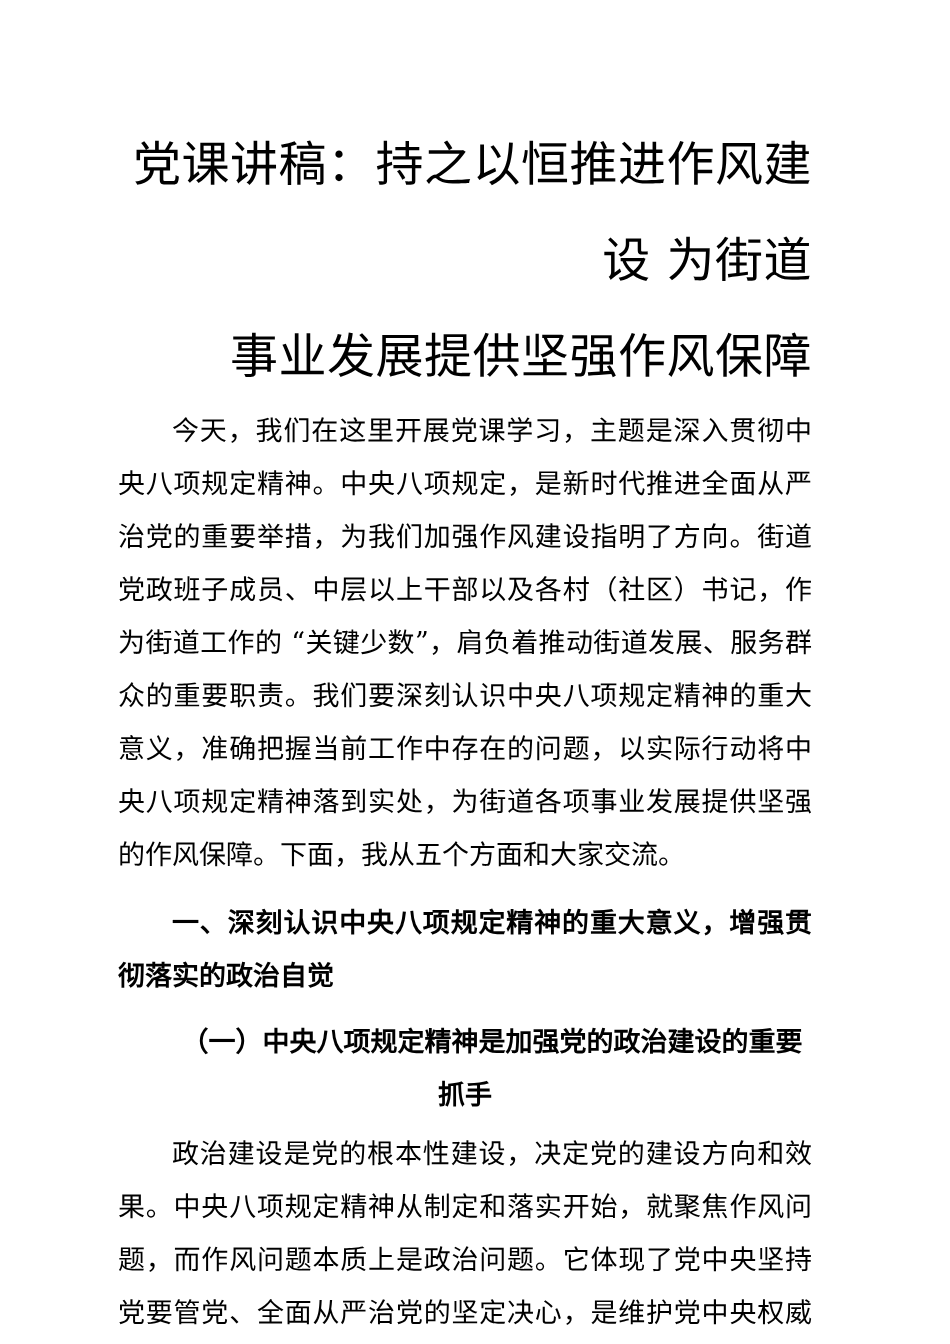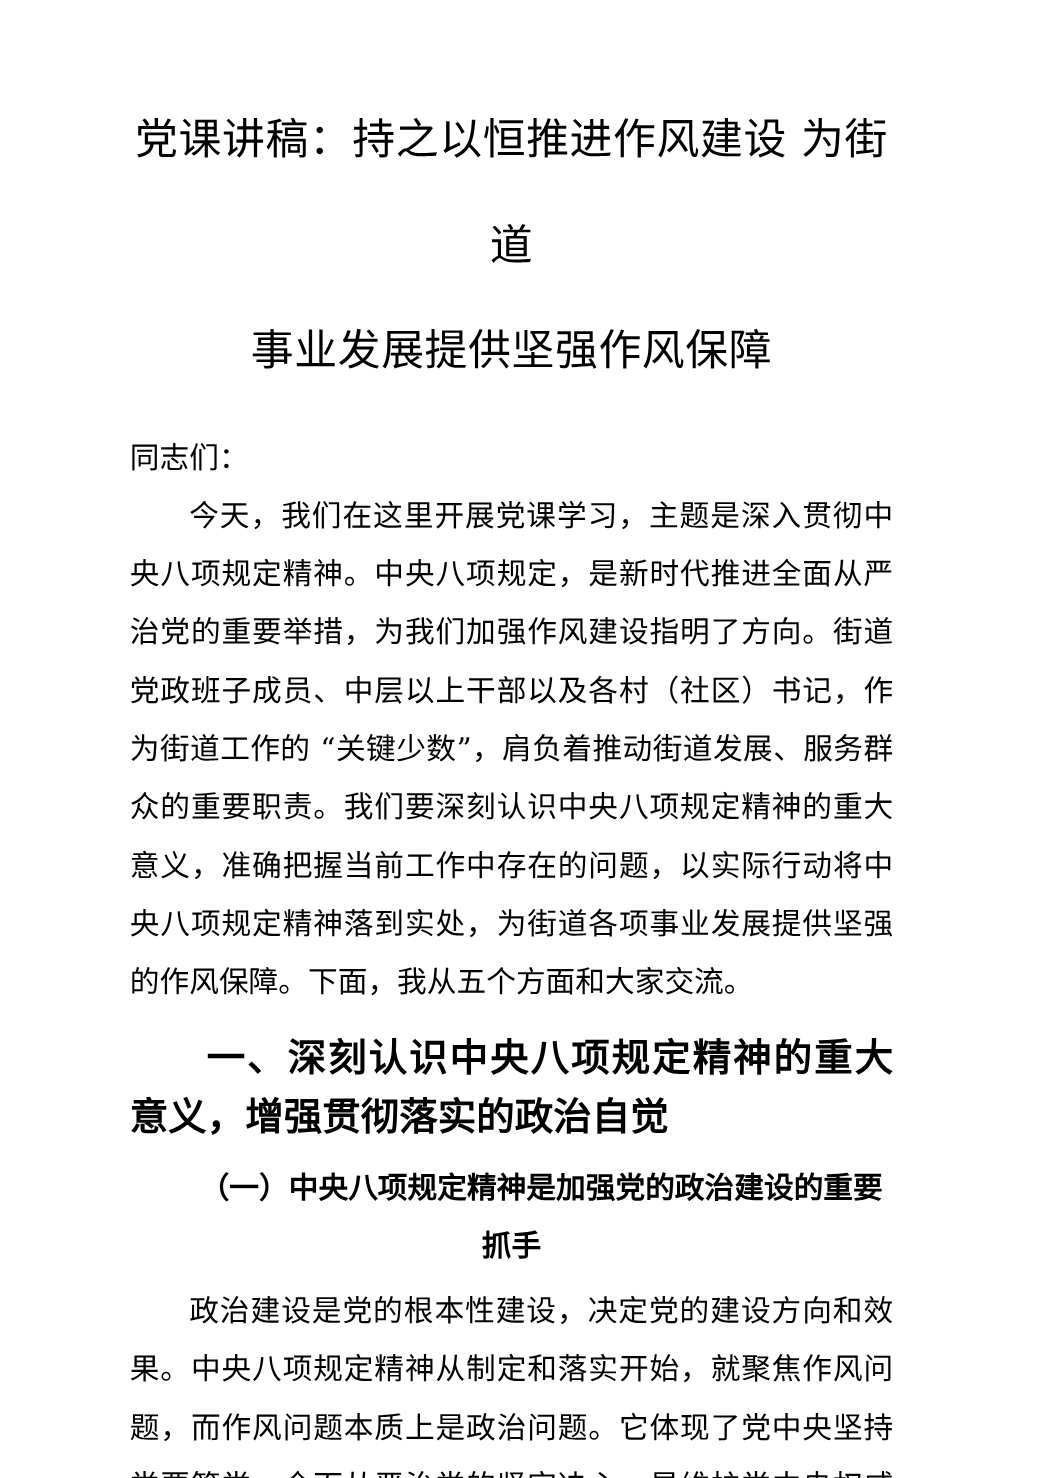--- a/index.html
+++ b/index.html
@@ -24,25 +24,25 @@
   .content {
     position: absolute;
     left: 118px;
     top: 0;
     width: 694px;
   }
 
   
   .doc-title {
     margin: 0;
-    padding-top: 80px;
-    font-size: 39px;
+    padding-top: 116px;
+    font-size: 48px;
     font-weight: 400;
     line-height: 96px;
-    text-align: center;
+    text-align: right;
     letter-spacing: 0.5px;
     white-space: pre-wrap;
     font-family: "DejaVu Serif", "Liberation Serif", serif;
   }
 
   
   .salutation {
     margin: 0;
     padding-top: 22px;
     font-size: 27px;
@@ -60,21 +60,21 @@
     text-justify: inter-character;
     text-indent: 2em;
     font-weight: 400;
     word-break: break-all;
   }
 
   
   p.heading-1 {
     margin: 0;
     padding-top: 16px;
-    font-size: 35px;
+    font-size: 27px;
     line-height: 53px;
     text-align: justify;
     text-align-last: left;
     text-justify: inter-character;
     text-indent: 2em;
     font-weight: bold;
     word-break: break-all;
     font-family: Liberation Serif, serif;
   }
 
@@ -94,21 +94,20 @@
 </style>
 </head>
 <body>
 
 <div class="page">
   <div class="content">
 
     <h1 class="doc-title">党课讲稿：持之以恒推进作风建设 为街道
 事业发展提供坚强作风保障</h1>
 
-    <p class="salutation">同志们：</p>
 
     <p class="body-para">今天，我们在这里开展党课学习，主题是深入贯彻中央八项规定精神。中央八项规定，是新时代推进全面从严治党的重要举措，为我们加强作风建设指明了方向。街道党政班子成员、中层以上干部以及各村（社区）书记，作为街道工作的  “关键少数”，肩负着推动街道发展、服务群众的重要职责。我们要深刻认识中央八项规定精神的重大意义，准确把握当前工作中存在的问题，以实际行动将中央八项规定精神落到实处，为街道各项事业发展提供坚强的作风保障。下面，我从五个方面和大家交流。</p>
 
     <p class="heading-1">一、深刻认识中央八项规定精神的重大意义，增强贯彻落实的政治自觉</p>
 
     <p class="heading-2">（一）中央八项规定精神是加强党的政治建设的重要抓手</p>
 
     <p class="body-para tight">政治建设是党的根本性建设，决定党的建设方向和效果。中央八项规定精神从制定和落实开始，就聚焦作风问题，而作风问题本质上是政治问题。它体现了党中央坚持党要管党、全面从严治党的坚定决心，是维护党中央权威和集中统一领导的具体体现。对于我们基层街道来说，贯彻落实中央八项规定精神，就是要在政治上同以习近平同</p>
 
   </div>

